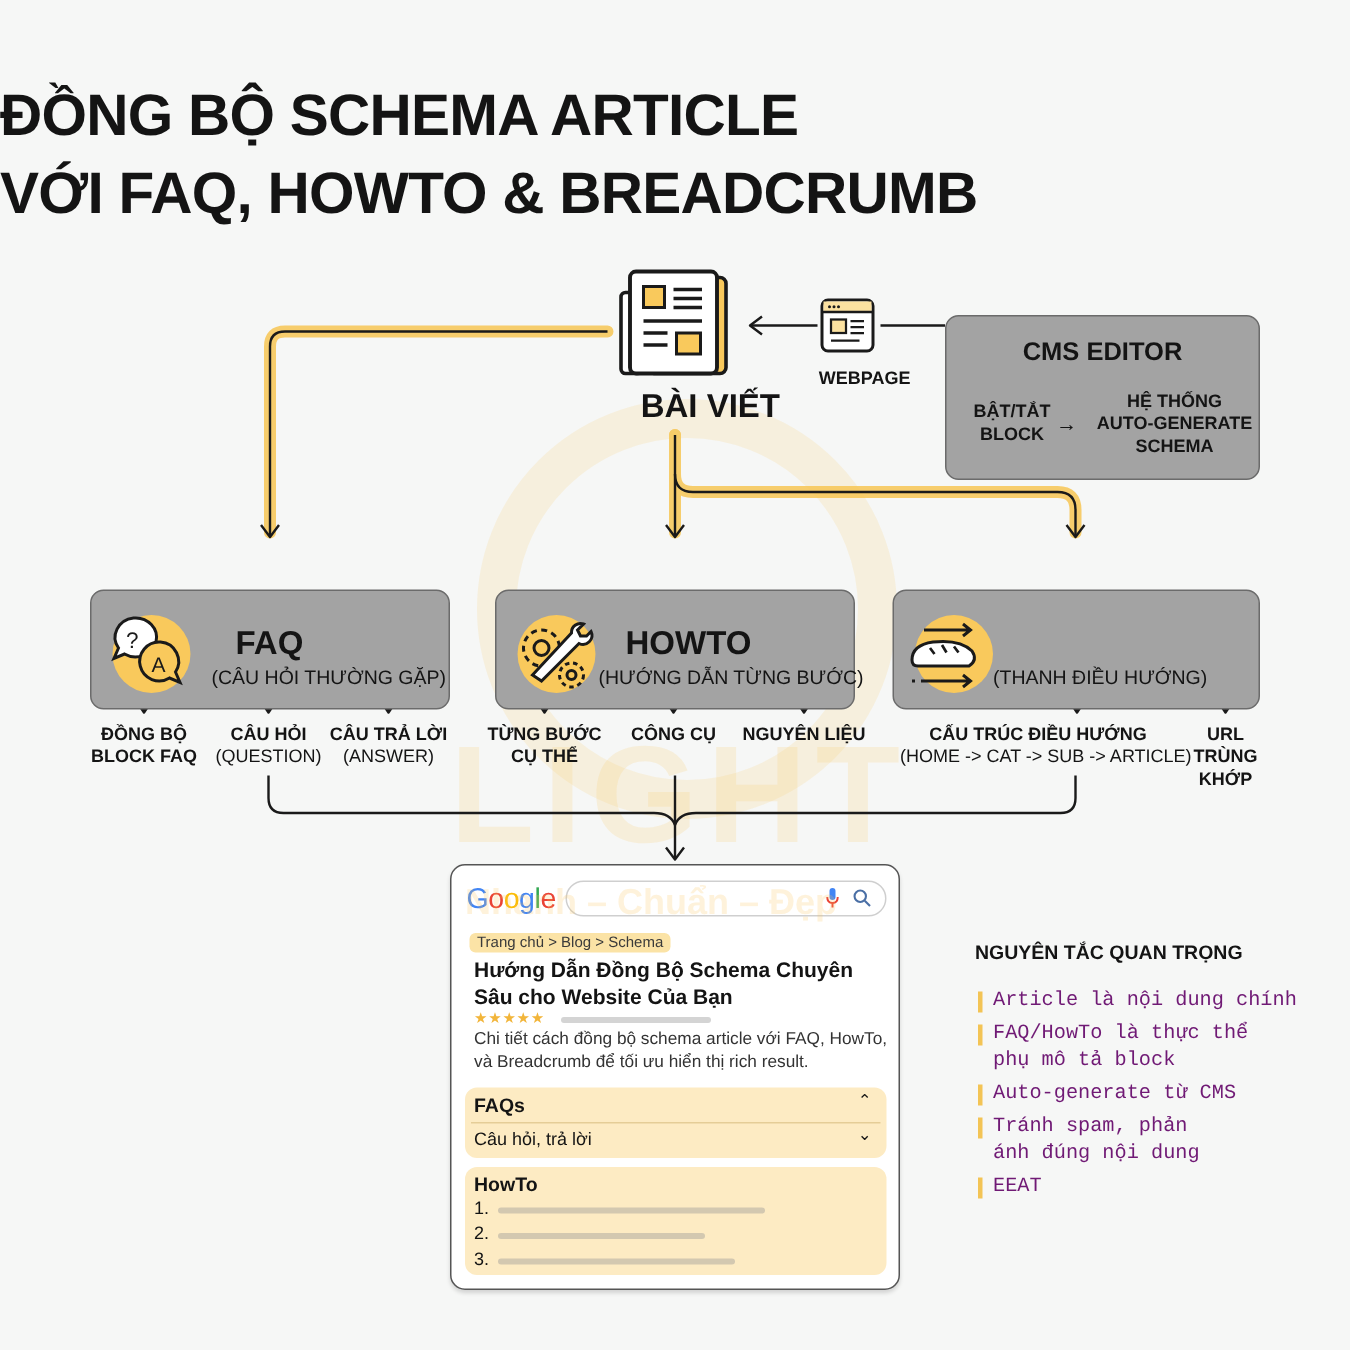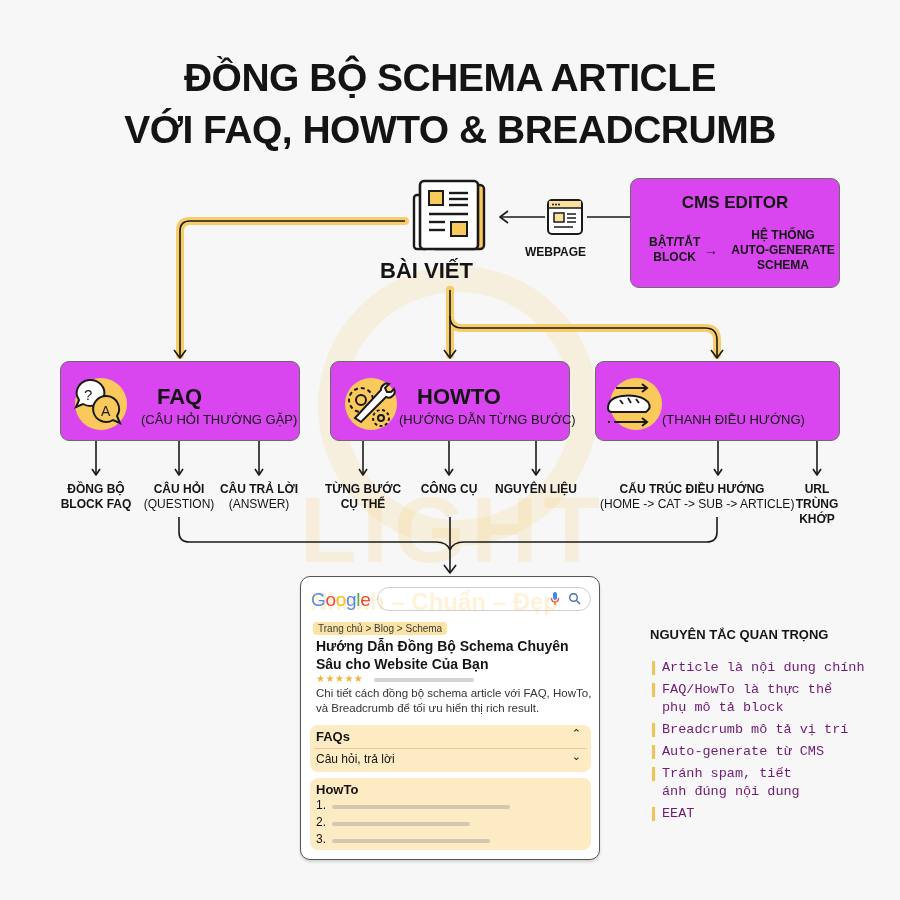--- a/index.html
+++ b/index.html
@@ -3,34 +3,34 @@
 <meta charset="utf-8">
 <style>
   html, body { margin:0; padding:0; }
   body {
     width:900px; height:900px; position:relative; overflow:hidden;
     background:#f6f7f6;
     font-family:"Liberation Sans", sans-serif; color:#141414;
   }
   .abs { position:absolute; }
   .title {
-    left:0; width:900px; top:52px; text-align:center;
+    left:0; width:900px; top:52px; 
     font-weight:700; font-size:39px; line-height:52px; letter-spacing:-0.5px;
     font-family:"Liberation Sans", sans-serif;
   }
   .title div { white-space:nowrap; }
   
   .wm-circle { left:318px; top:266px; width:280px; height:280px; border-radius:50%;
     border:26px solid rgba(252,206,110,0.18); box-sizing:border-box; }
   .wm-text { left:300px; top:478px; width:300px; text-align:center; font-size:92px; font-weight:700;
     color:rgba(252,206,110,0.20); letter-spacing:6px; }
   .wm-slogan { left:310px; top:588px; width:340px; font-size:24px; font-weight:700; color:rgba(252,196,90,0.22); white-space:nowrap; }
 
-  .node-label { font-weight:700; text-align:left; white-space:nowrap; }
-  .box { background:#d946ef; border:1.5px solid #6b6b6b; border-radius:9px; box-sizing:border-box; }
+  .node-label { font-weight:700; text-align:right; white-space:nowrap; }
+  .box { background:#a3a3a3; border:1.5px solid #6b6b6b; border-radius:9px; box-sizing:border-box;margin-top:32px; }
 
   .cms { left:630px; top:178px; width:210px; height:110px; }
   .cms .h { position:absolute; left:0; width:100%; top:14px; text-align:center; font-weight:700; font-size:17px; }
   .cms .l { position:absolute; left:18px; top:56px; font-size:12px; font-weight:700; text-align:center; line-height:15px; }
   .cms .arr { position:absolute; left:73px; top:63px; font-size:14px; }
   .cms .r { position:absolute; left:98px; top:49px; font-size:12px; font-weight:700; text-align:center; line-height:15px; width:108px; }
 
   .cat { height:80px; top:361px; }
   .cat .icon-circle { position:absolute; left:14px; top:16px; width:52px; height:52px; border-radius:50%; background:#f9c95c; }
   .cat .name { position:absolute; font-weight:700; font-size:22px; }
@@ -276,17 +276,16 @@
     <div class="bar" style="top:61px;width:158px"></div>
   </div>
 </div>
 
 <div class="abs wm-slogan">Nhanh – Chuẩn – Đẹp</div>
 
 <div class="abs principles">
   <div class="h">NGUYÊN TẮC QUAN TRỌNG</div>
   <div class="item">Article là nội dung chính</div>
   <div class="item" style="width:180px">FAQ/HowTo là thực thể phụ mô tả block</div>
-  <div class="item">Breadcrumb mô tả vị trí</div>
   <div class="item">Auto-generate từ CMS</div>
-  <div class="item" style="width:160px">Tránh spam, tiết ánh đúng nội dung</div>
+  <div class="item" style="width:160px">Tránh spam, phản ánh đúng nội dung</div>
   <div class="item">EEAT</div>
 </div>
 
 </body></html>

